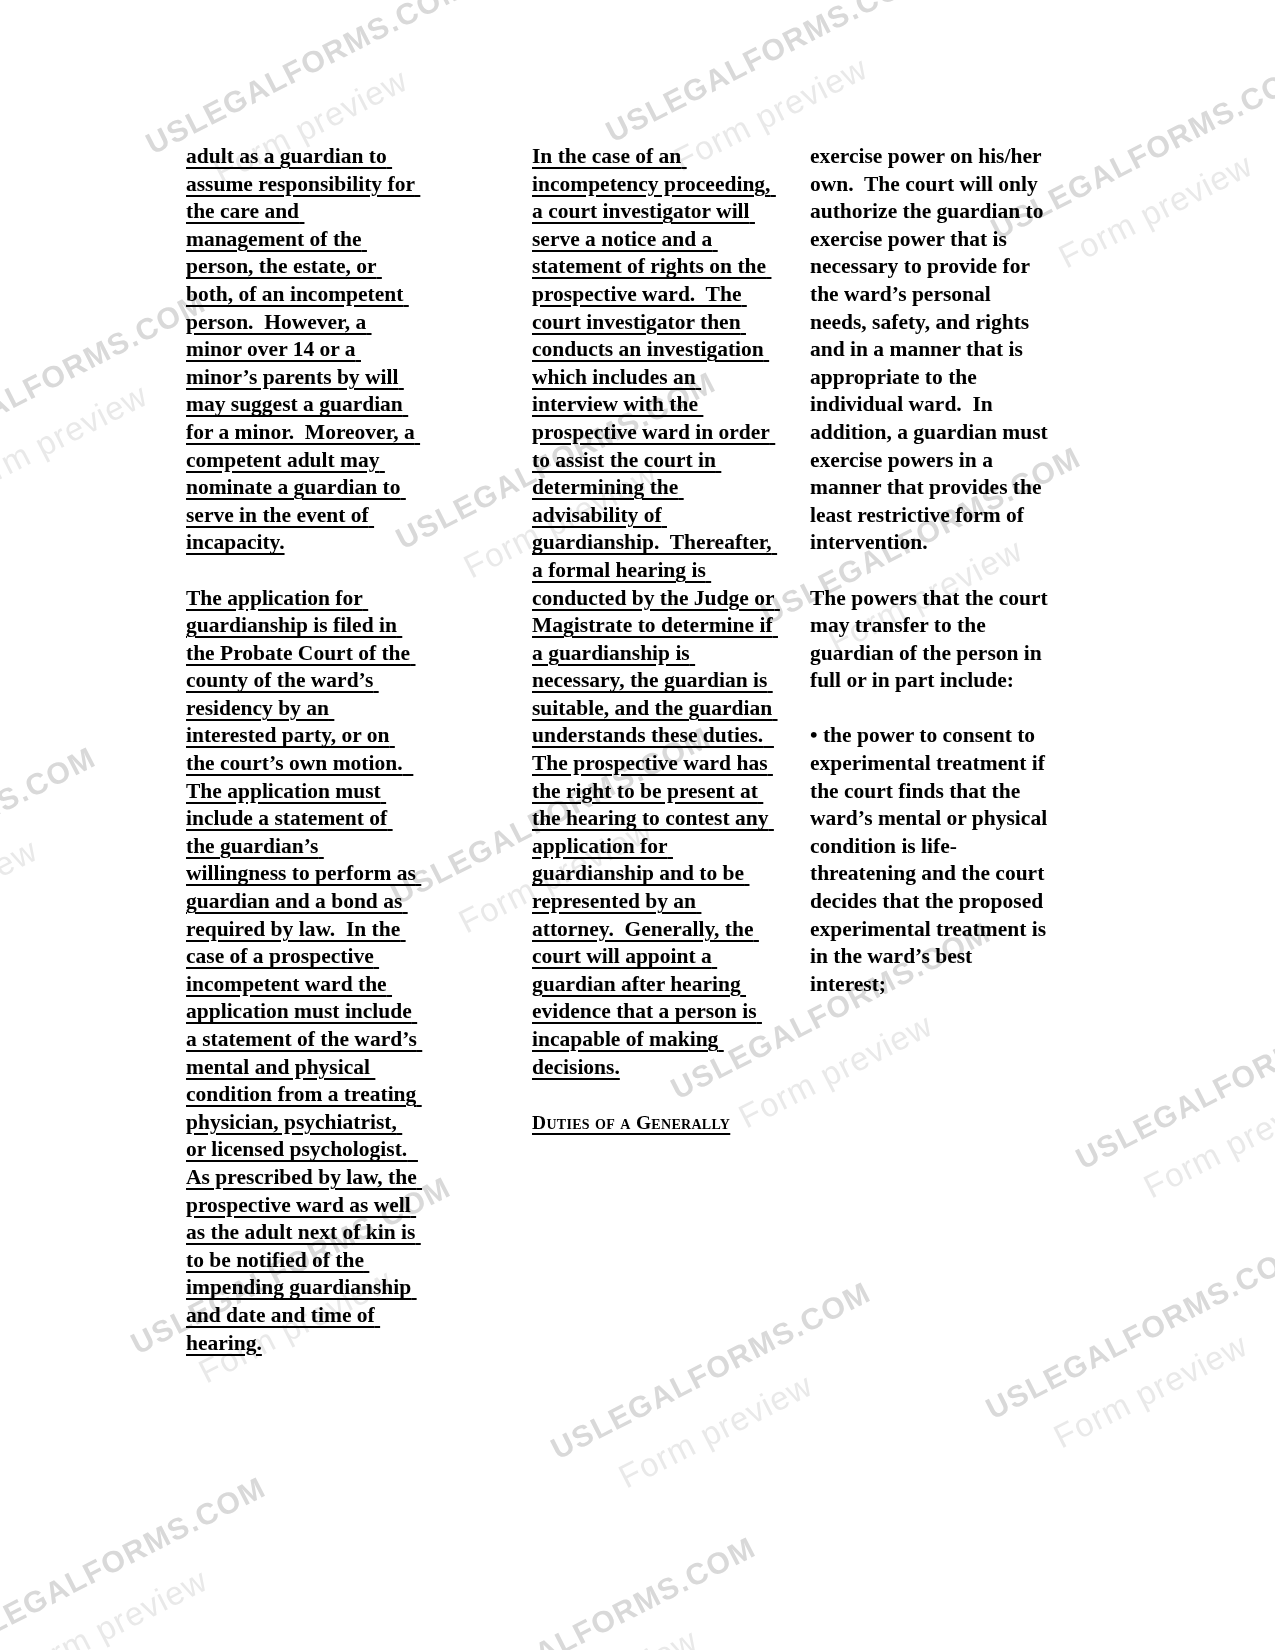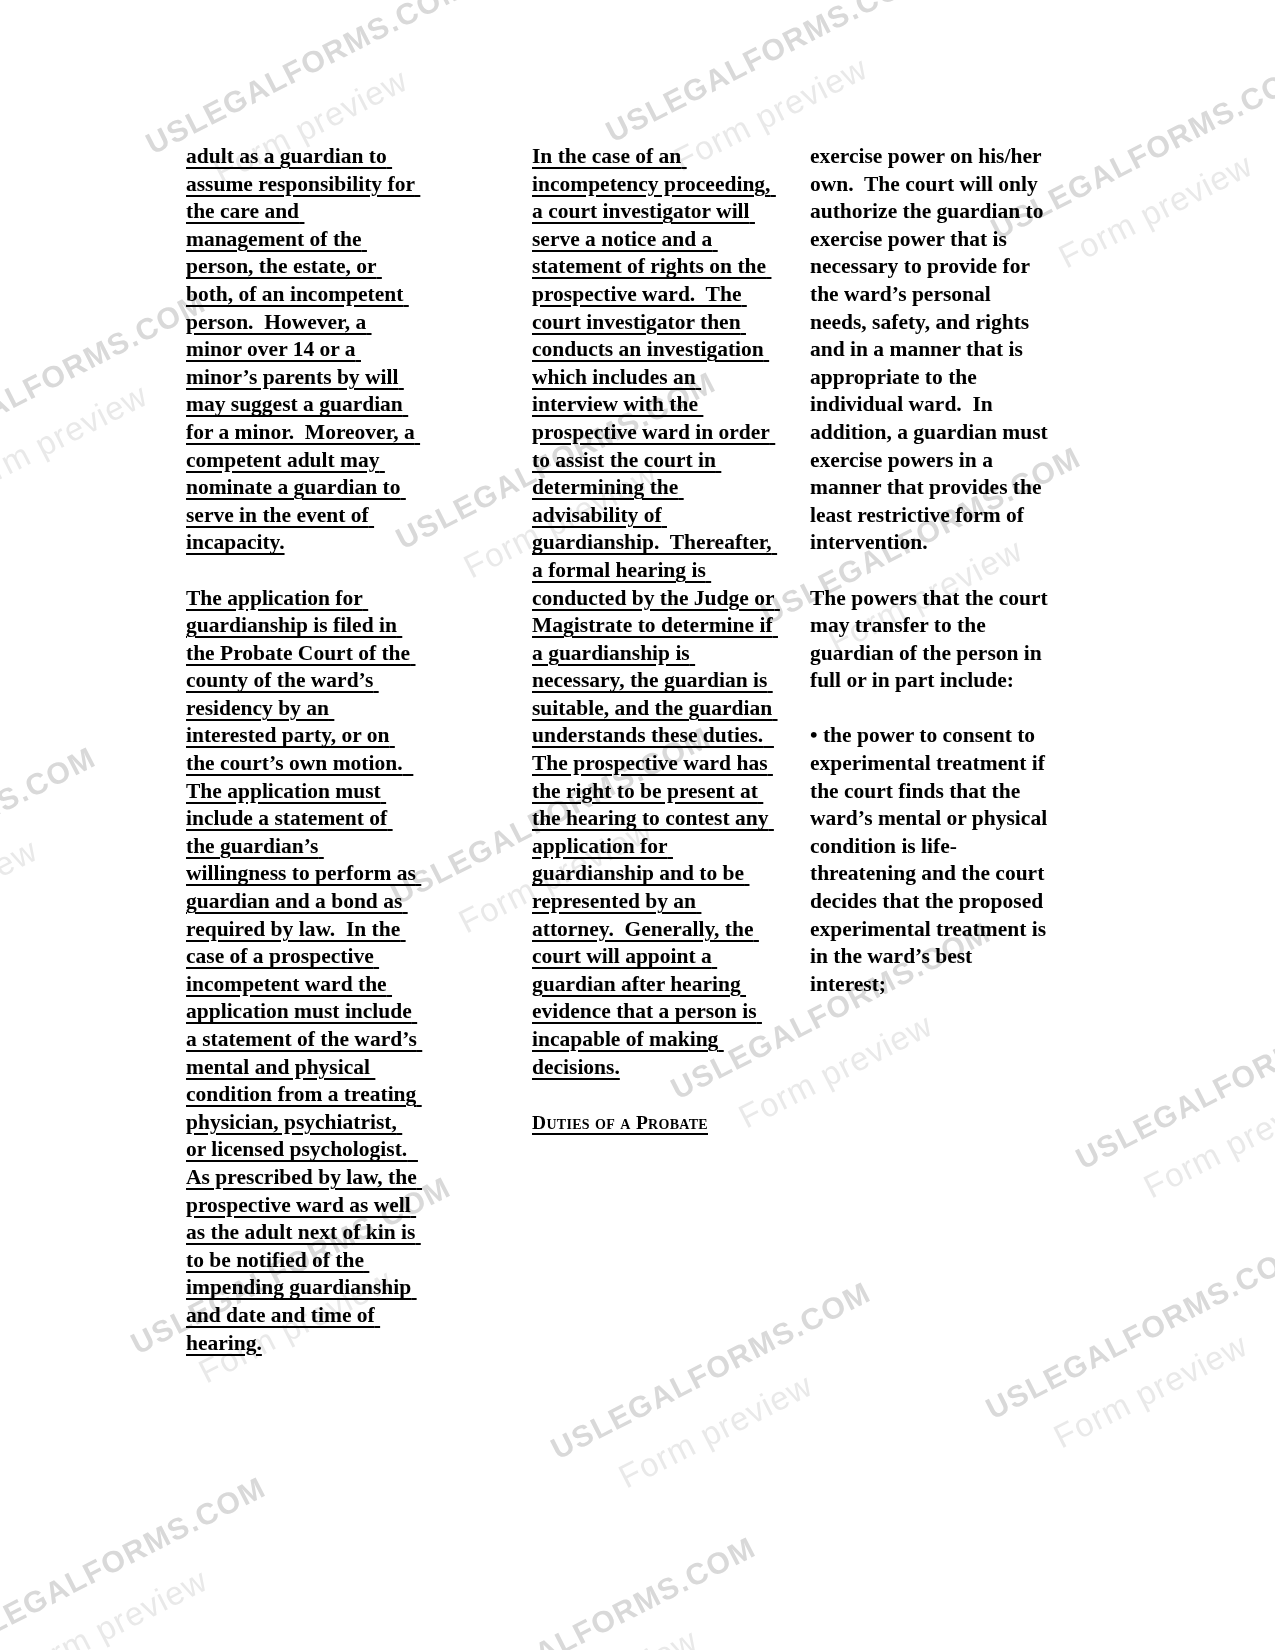--- a/index.html
+++ b/index.html
@@ -133,20 +133,20 @@
         <div class="wm-brand">USLEGALFORMS.COM</div>
         <div class="wm-preview">Form preview</div>
       </div>
     </div>
   <div class="column col-1">
       <p class="para underlined">adult as a guardian to assume responsibility for the care and management of the person, the estate, or both, of an incompetent person.  However, a minor over 14 or a minor’s parents by will may suggest a guardian for a minor.  Moreover, a competent adult may nominate a guardian to serve in the event of incapacity.</p>
       <p class="para underlined">The application for guardianship is filed in the Probate Court of the county of the ward’s residency by an interested party, or on the court’s own motion.  The application must include a statement of the guardian’s willingness to perform as guardian and a bond as required by law.  In the case of a prospective incompetent ward the application must include a statement of the ward’s mental and physical condition from a treating physician, psychiatrist, or licensed psychologist.  As prescribed by law, the prospective ward as well as the adult next of kin is to be notified of the impending guardianship and date and time of hearing.</p>
     </div>
   <div class="column col-2">
       <p class="para underlined">In the case of an incompetency proceeding, a court investigator will serve a notice and a statement of rights on the prospective ward.  The court investigator then conducts an investigation which includes an interview with the prospective ward in order to assist the court in determining the advisability of guardianship.  Thereafter, a formal hearing is conducted by the Judge or Magistrate to determine if a guardianship is necessary, the guardian is suitable, and the guardian understands these duties.  The prospective ward has the right to be present at the hearing to contest any application for guardianship and to be represented by an attorney.  Generally, the court will appoint a guardian after hearing evidence that a person is incapable of making decisions.</p>
-      <h3 class="heading">Duties of a Probate</h3>
+      <h3 class="heading">Duties of a Generally</h3>
     </div>
   <div class="column col-3">
       <p class="para">exercise power on his/her own.  The court will only authorize the guardian to exercise power that is necessary to provide for the ward’s personal needs, safety, and rights and in a manner that is appropriate to the individual ward.  In addition, a guardian must exercise powers in a manner that provides the least restrictive form of intervention.</p>
       <p class="para">The powers that the court may transfer to the guardian of the person in full or in part include:</p>
       <p class="para">• the power to consent to experimental treatment if the court finds that the ward’s mental or physical condition is life-threatening and the court decides that the proposed experimental treatment is in the ward’s best interest;</p>
     </div>
 </div>
 
 </body></html>

